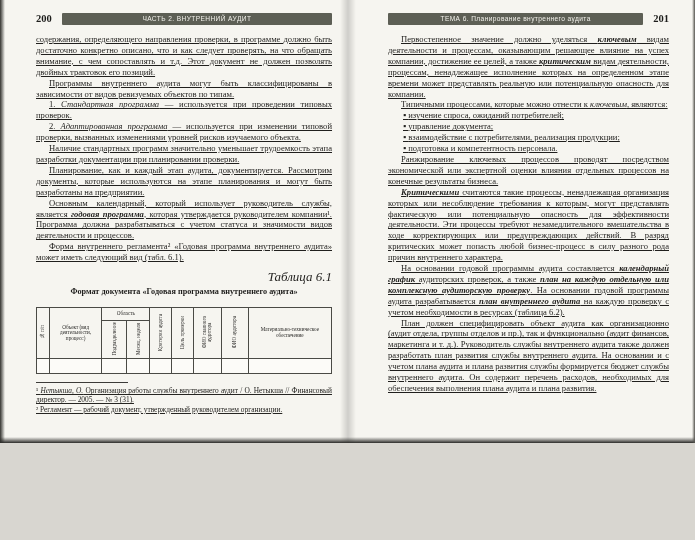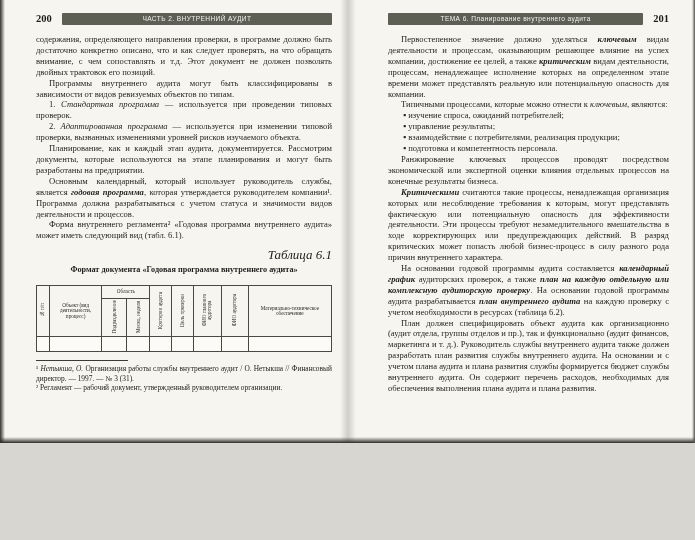--- a/index.html
+++ b/index.html
@@ -27,21 +27,21 @@
 
   .page-head{display:flex;align-items:center;height:13px;margin-bottom:9px;}
   .page-num{font-weight:bold;font-size:10.5px;color:#1d1d1b;font-family:"Liberation Serif",serif;}
   .head-bar{flex:1;height:12px;background:#5d5f55;color:#f3f2ec;
     font-family:"Liberation Sans",sans-serif;font-size:6.6px;letter-spacing:.4px;
     display:flex;align-items:center;justify-content:center;border-radius:1px;}
   .page.left .head-bar{margin-left:10px;}
   .page.right .head-bar{margin-right:10px;}
 
   .body-text{font-size:8.6px;line-height:1.27;color:#201f1d;text-align:justify;}
-  .para{margin:0;}
+  .para{margin:0;text-decoration:underline;}
   .indent{text-indent:13px;}
   .bullet{padding-left:24px;text-indent:-9px;}
   .i{font-style:italic;}
   .bi{font-weight:bold;font-style:italic;}
 
   .table-caption{font-style:italic;font-size:13px;text-align:right;margin:6px 0 2px;color:#201f1d;}
   .table-title{font-weight:bold;font-size:8.2px;text-align:center;margin:0 0 11px;color:#201f1d;}
   table.fmt{border-collapse:collapse;width:100%;table-layout:fixed;}
   table.fmt td{border:1px solid #4a4a45;padding:1px;text-align:center;vertical-align:middle;
     font-size:5.2px;line-height:1.1;color:#2a2927;overflow:hidden;}
@@ -69,20 +69,21 @@
       <div class="head-bar">
         <span>ЧАСТЬ 2. ВНУТРЕННИЙ АУДИТ</span>
       </div>
     </div>
 
     <div class="body-text">
         <p class="para"><span>содержания, определяющего направления проверки, в программе должно быть достаточно конкретно описано, что и как следует проверять, на что обращать внимание, с чем сопоставлять и т.д. Этот документ не должен позволять двойных трактовок его позиций.</span></p>
         <p class="para indent"><span>Программы внутреннего аудита могут быть классифицированы в зависимости от видов ревизуемых объектов по типам.</span></p>
         <p class="para indent"><span>1. </span><span class="i">Стандартная программа</span><span> — используется при проведении типовых проверок.</span></p>
         <p class="para indent"><span>2. </span><span class="i">Адаптированная программа</span><span> — используется при изменении типовой проверки, вызванных изменениями уровней рисков изучаемого объекта.</span></p>
+        <p class="para indent"><span>Наличие стандартных программ значительно уменьшает трудоемкость этапа разработки документации при планировании проверки.</span></p>
         <p class="para indent"><span>Планирование, как и каждый этап аудита, документируется. Рассмотрим документы, которые используются на этапе планирования и могут быть разработаны на предприятии.</span></p>
         <p class="para indent"><span>Основным календарный, который использует руководитель службы, является </span><span class="bi">годовая программа</span><span>, которая утверждается руководителем компании¹. Программа должна разрабатываться с учетом статуса и значимости видов деятельности и процессов.</span></p>
         <p class="para indent"><span>Форма внутреннего регламента² «Годовая программа внутреннего аудита» может иметь следующий вид (табл. 6.1).</span></p>
       </div>
 
     <div class="table-caption">Таблица 6.1</div>
     <div class="table-title">Формат документа «Годовая программа внутреннего аудита»</div>
 
     <table class="fmt">
       <colgroup>
@@ -120,38 +121,38 @@
             <td></td>
             <td></td>
             <td></td>
             <td></td>
         </tr>
       </tbody>
     </table>
 
     <div class="footnote-rule"></div>
     <div class="footnotes">
-        <p class="para"><span>¹ </span><span class="i">Нетыкша, О.</span><span> Организация работы службы внутреннего аудит / О. Нетыкша // Финансовый директор. — 1997. — № 3 (31).</span></p>
+        <p class="para"><span>¹ </span><span class="i">Нетыкша, О.</span><span> Организация работы службы внутреннего аудит / О. Нетыкша // Финансовый директор. — 2005. — № 3 (31).</span></p>
         <p class="para"><span>² Регламент — рабочий документ, утвержденный руководителем организации.</span></p>
       </div>
   </div>
 
   <div class="page right">
     <div class="page-head">
       <div class="head-bar">
         <span>ТЕМА 6. Планирование внутреннего аудита</span>
       </div>
       <span class="page-num">201</span>
     </div>
 
     <div class="body-text">
         <p class="para indent"><span>Первостепенное значение должно уделяться </span><span class="bi">ключевым</span><span> видам деятельности и процессам, оказывающим решающее влияние на успех компании, достижение ее целей, а также </span><span class="bi">критическим</span><span> видам деятельности, процессам, ненадлежащее исполнение которых на определенном этапе времени может представлять реальную или потенциальную опасность для компании.</span></p>
         <p class="para indent"><span>Типичными процессами, которые можно отнести к </span><span class="i">ключевым</span><span>, являются:</span></p>
         <p class="para bullet"><span>▪ </span><span>изучение спроса, ожиданий потребителей;</span></p>
-        <p class="para bullet"><span>▪ </span><span>управление результаты;</span></p>
+        <p class="para bullet"><span>▪ </span><span>управление документа;</span></p>
         <p class="para bullet"><span>▪ </span><span>взаимодействие с потребителями, реализация продукции;</span></p>
         <p class="para bullet"><span>▪ </span><span>подготовка и компетентность персонала.</span></p>
         <p class="para indent"><span>Ранжирование ключевых процессов проводят посредством экономической или экспертной оценки влияния отдельных процессов на конечные результаты бизнеса.</span></p>
         <p class="para indent"><span class="bi">Критическими</span><span> считаются такие процессы, ненадлежащая организация которых или несоблюдение требования к которым, могут представлять фактическую или потенциальную опасность для эффективности деятельности. Эти процессы требуют незамедлительного вмешательства в ходе корректирующих или предупреждающих действий. В разряд критических может попасть любой бизнес-процесс в силу разного рода причин внутреннего характера.</span></p>
         <p class="para indent"><span>На основании годовой программы аудита составляется </span><span class="bi">календарный график</span><span> аудиторских проверок, а также </span><span class="bi">план на каждую отдельную или комплексную аудиторскую проверку</span><span>. На основании годовой программы аудита разрабатывается </span><span class="bi">план внутреннего аудита</span><span> на каждую проверку с учетом необходимости в ресурсах (таблица 6.2).</span></p>
         <p class="para indent"><span>План должен специфицировать объект аудита как организационно (аудит отдела, группы отделов и пр.), так и функционально (аудит финансов, маркетинга и т. д.). Руководитель службы внутреннего аудита также должен разработать план развития службы внутреннего аудита. На основании и с учетом плана аудита и плана развития службы формируется бюджет службы внутреннего аудита. Он содержит перечень расходов, необходимых для обеспечения выполнения плана аудита и плана развития.</span></p>
       </div>
   </div>
 </div>
 

